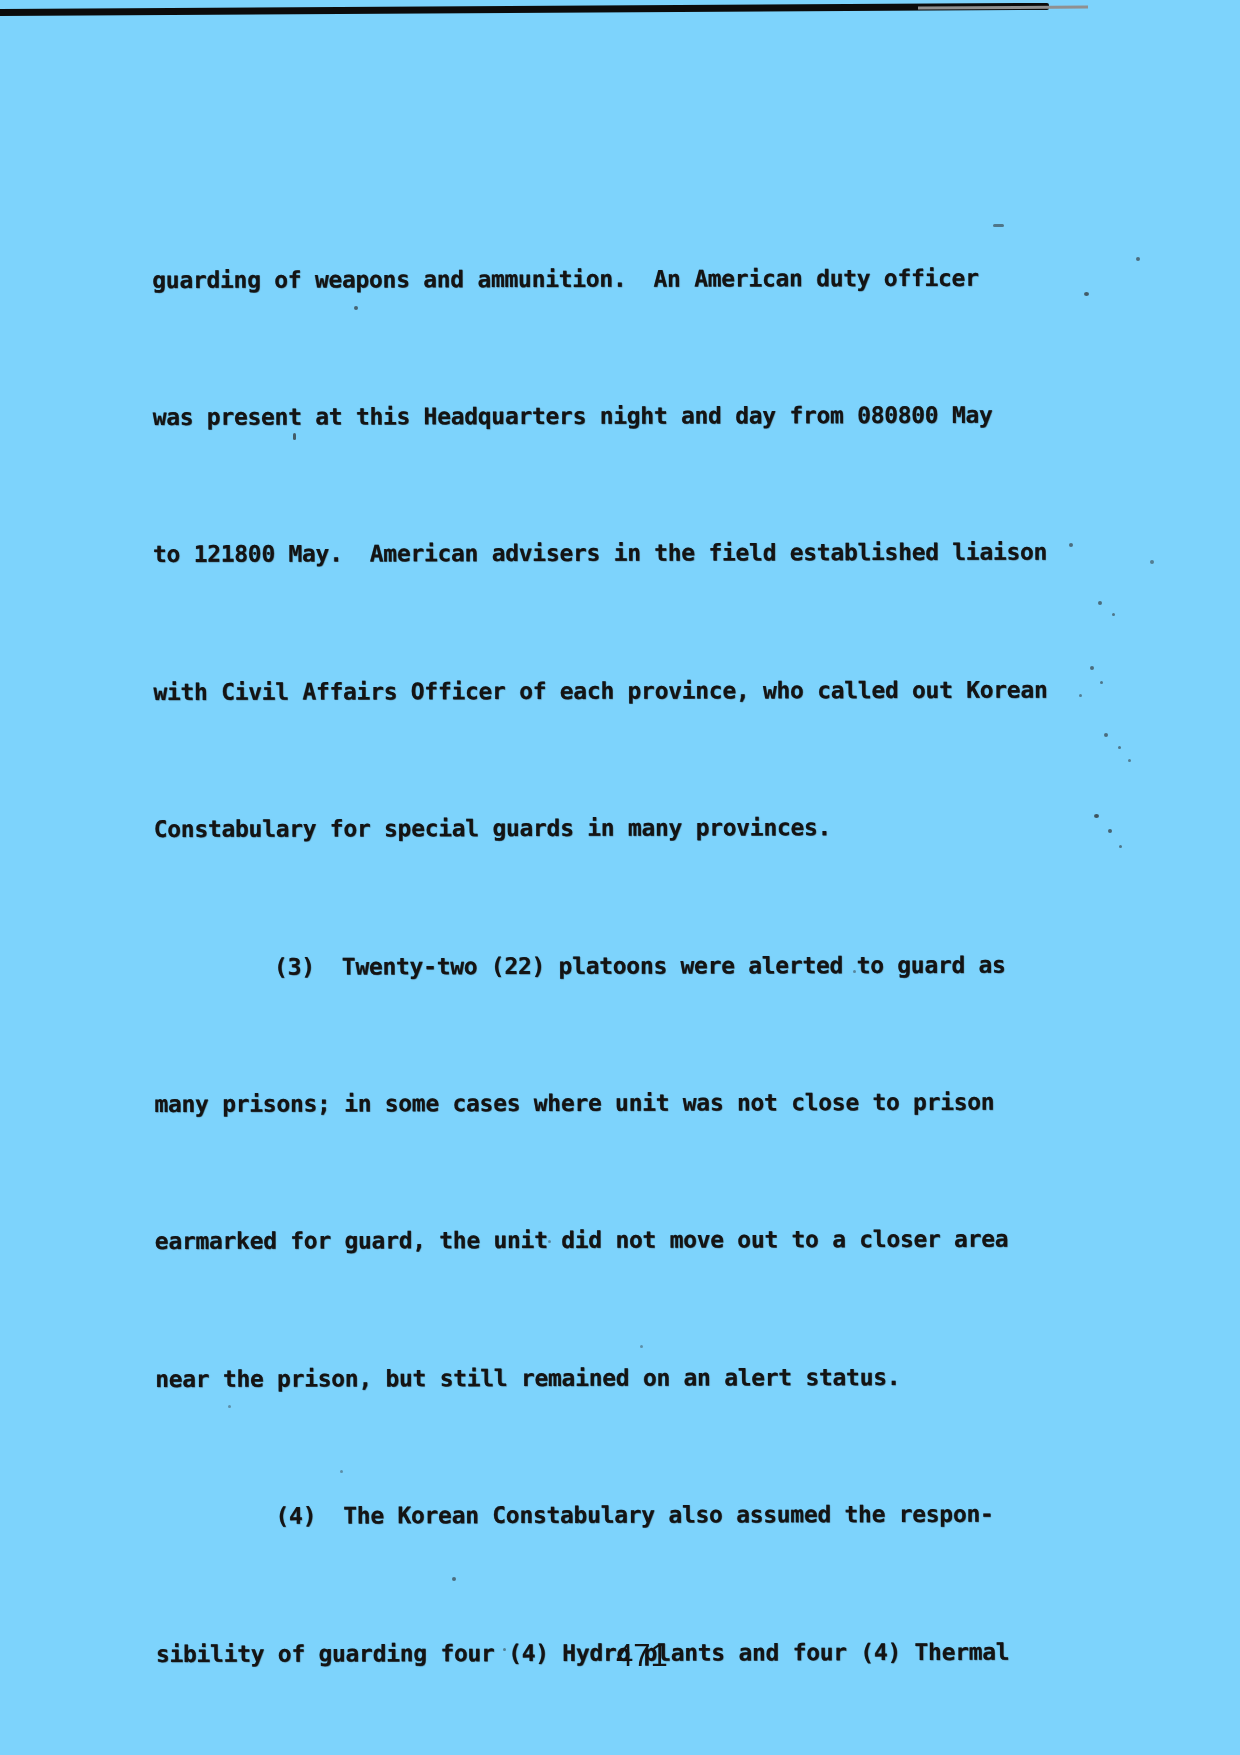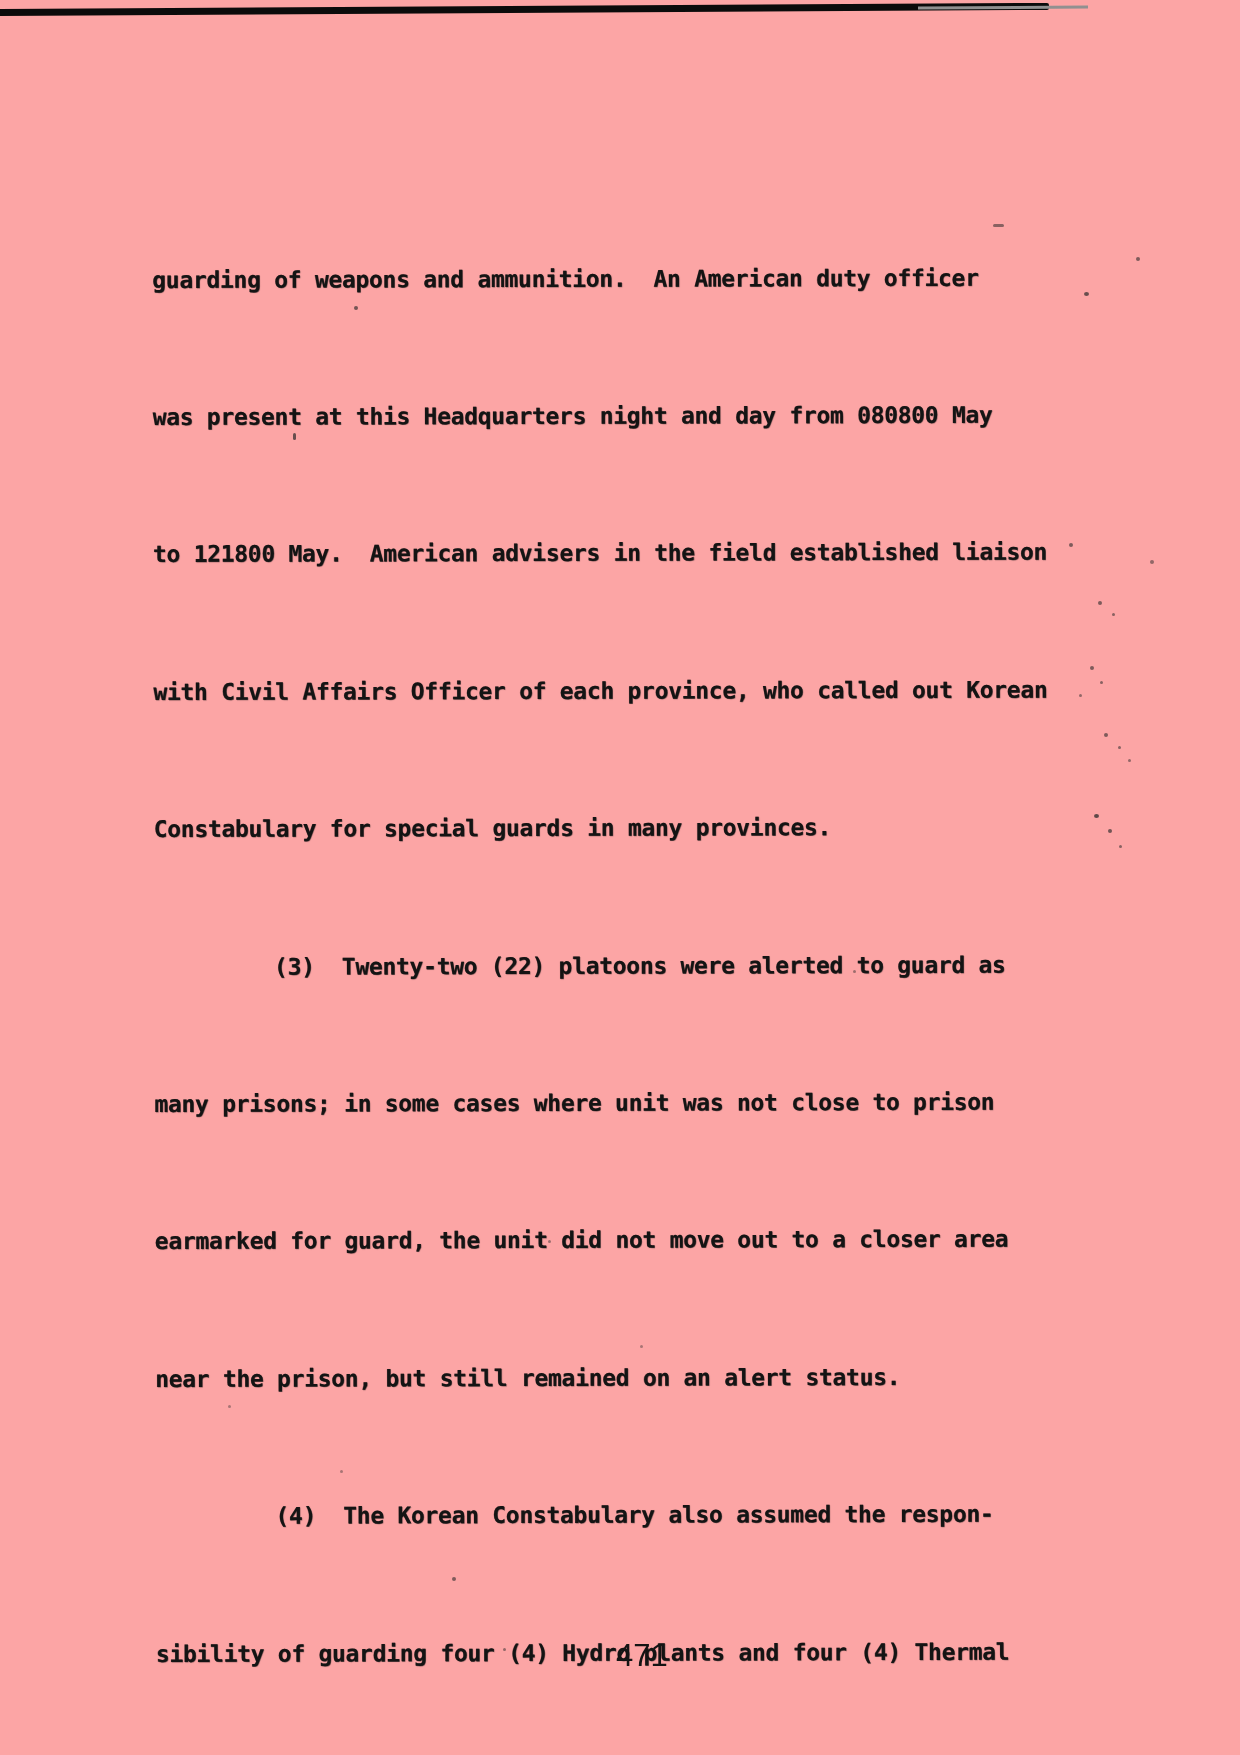--- a/index.html
+++ b/index.html
@@ -4,21 +4,21 @@
 <style>
   html, body {
     margin: 0;
     padding: 0;
     background: #ffffff;
   }
   .page {
     position: relative;
     width: 1240px;
     height: 1755px;
-    background: #fca5a5;
+    background: #7dd3fc;
     overflow: hidden;
   }
   
   .top-rule {
     position: absolute;
     left: -6px;
     top: 9px;
     width: 1055px;
     height: 7px;
     background: #0b0b0b;

